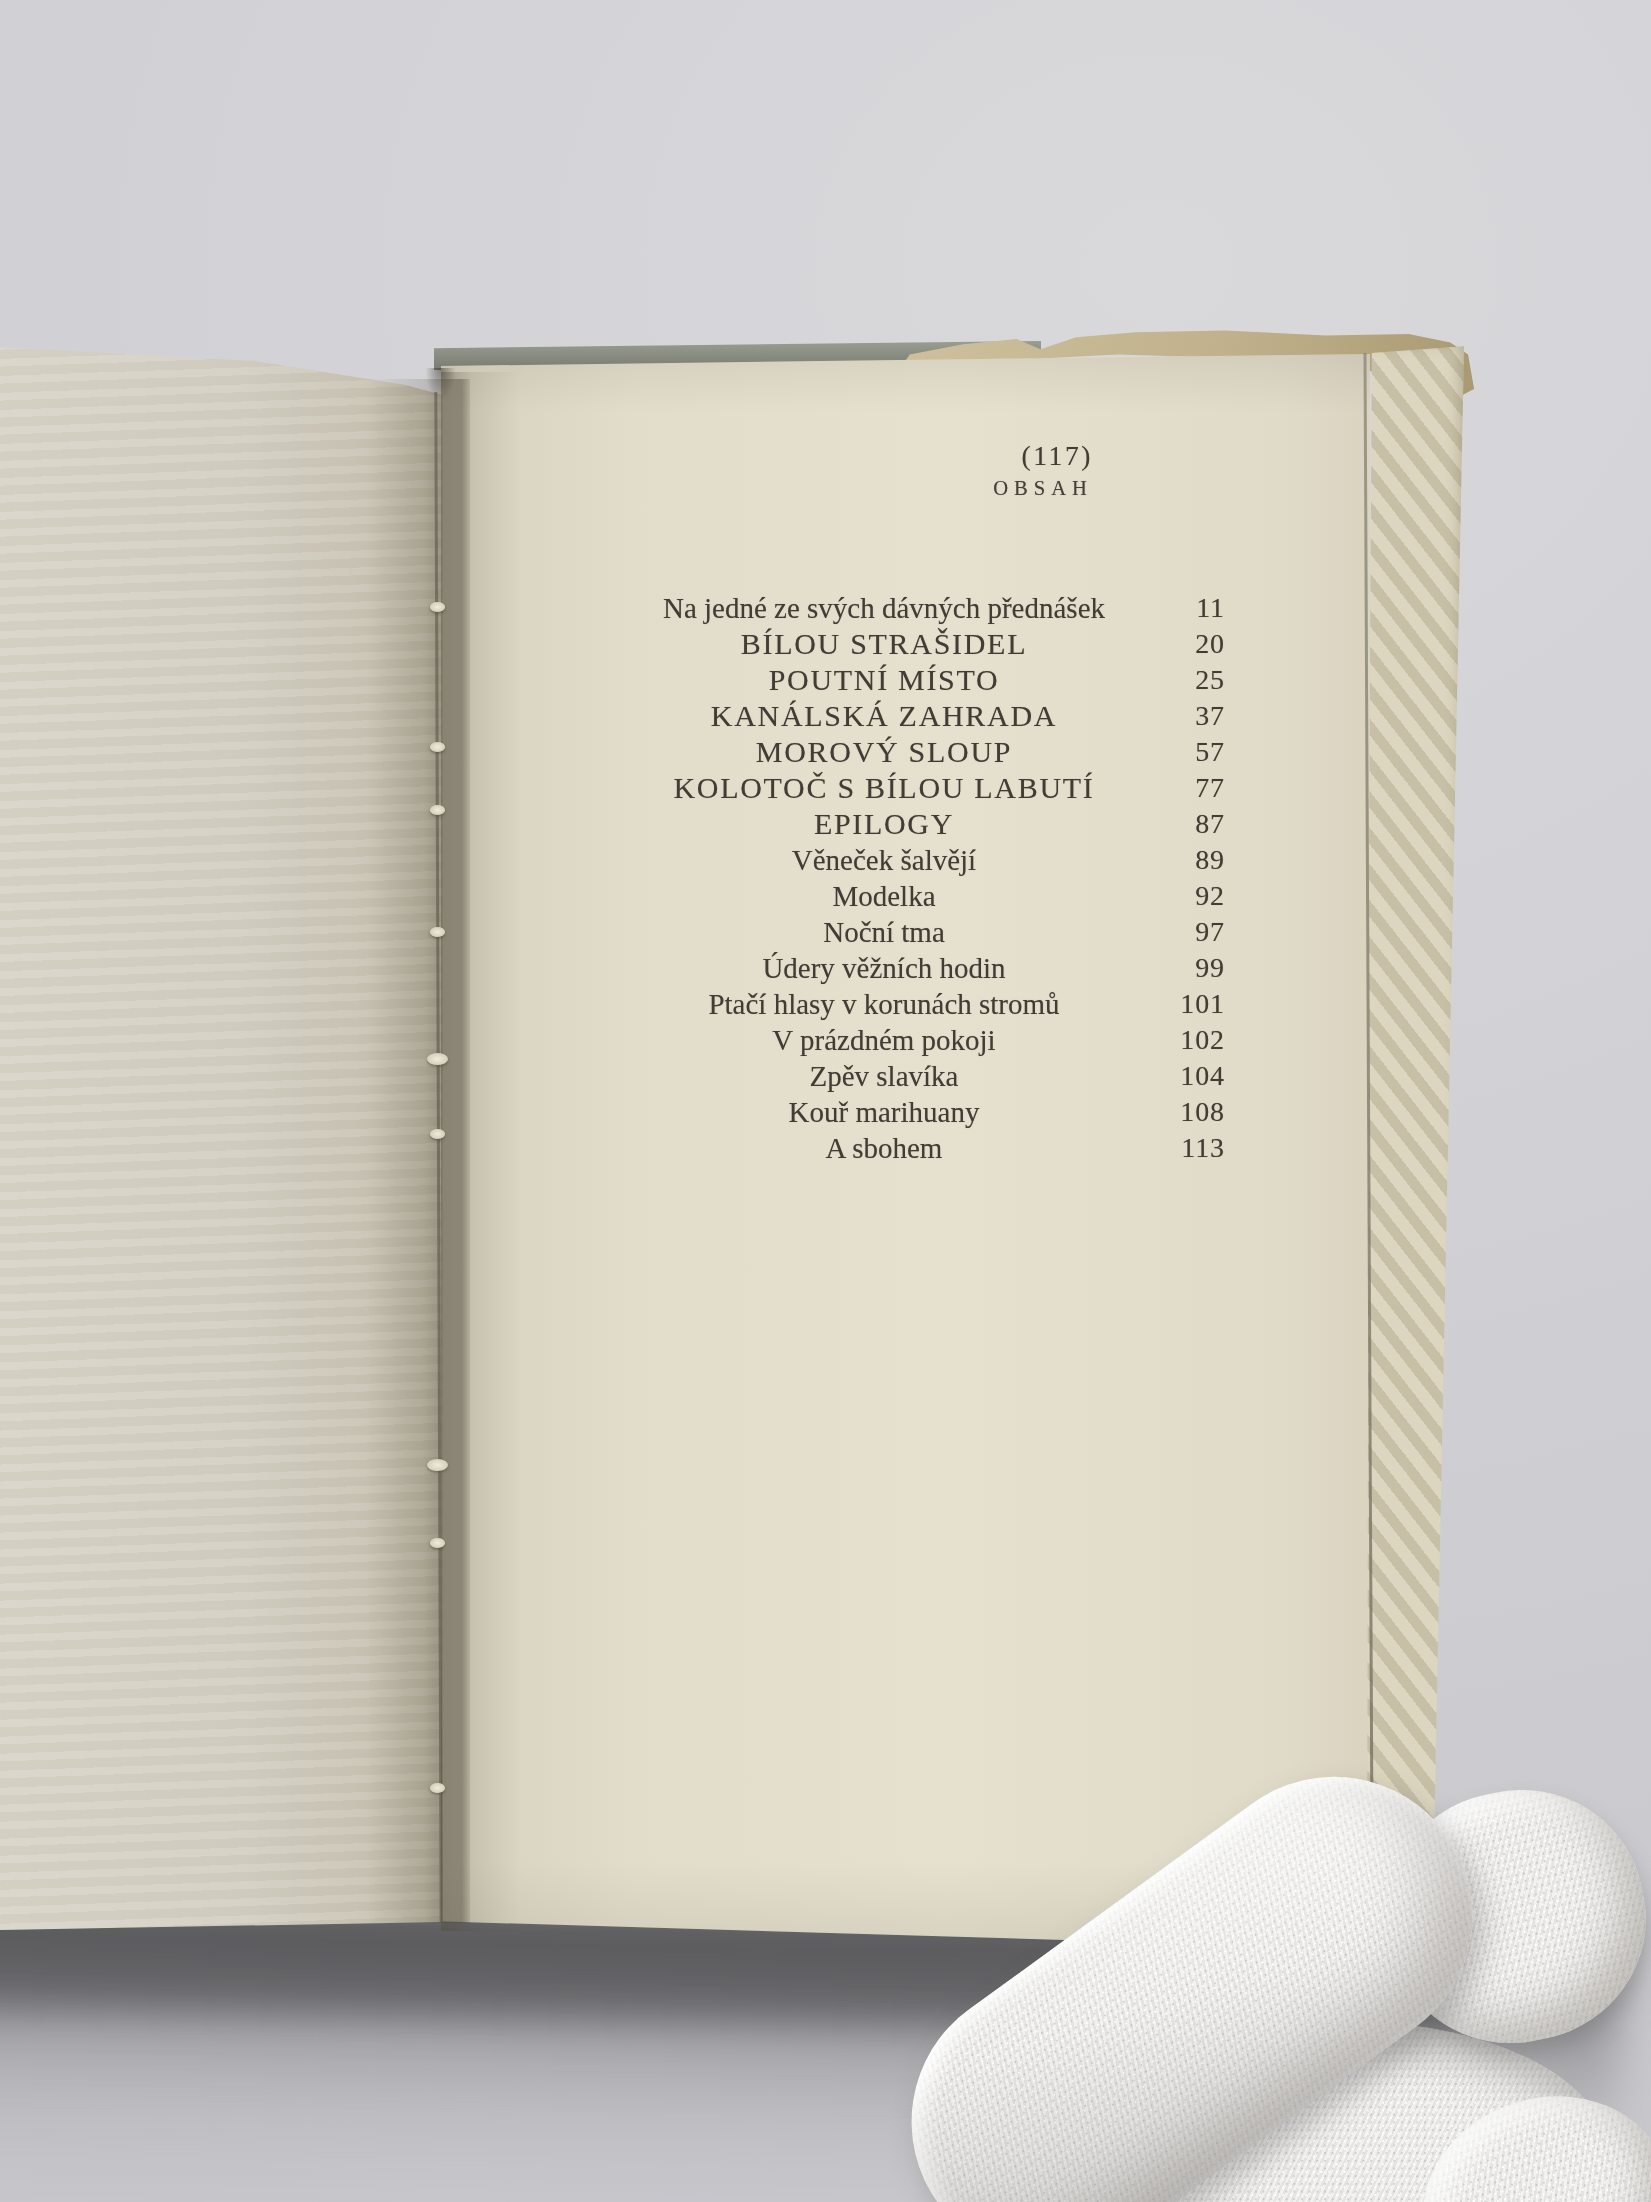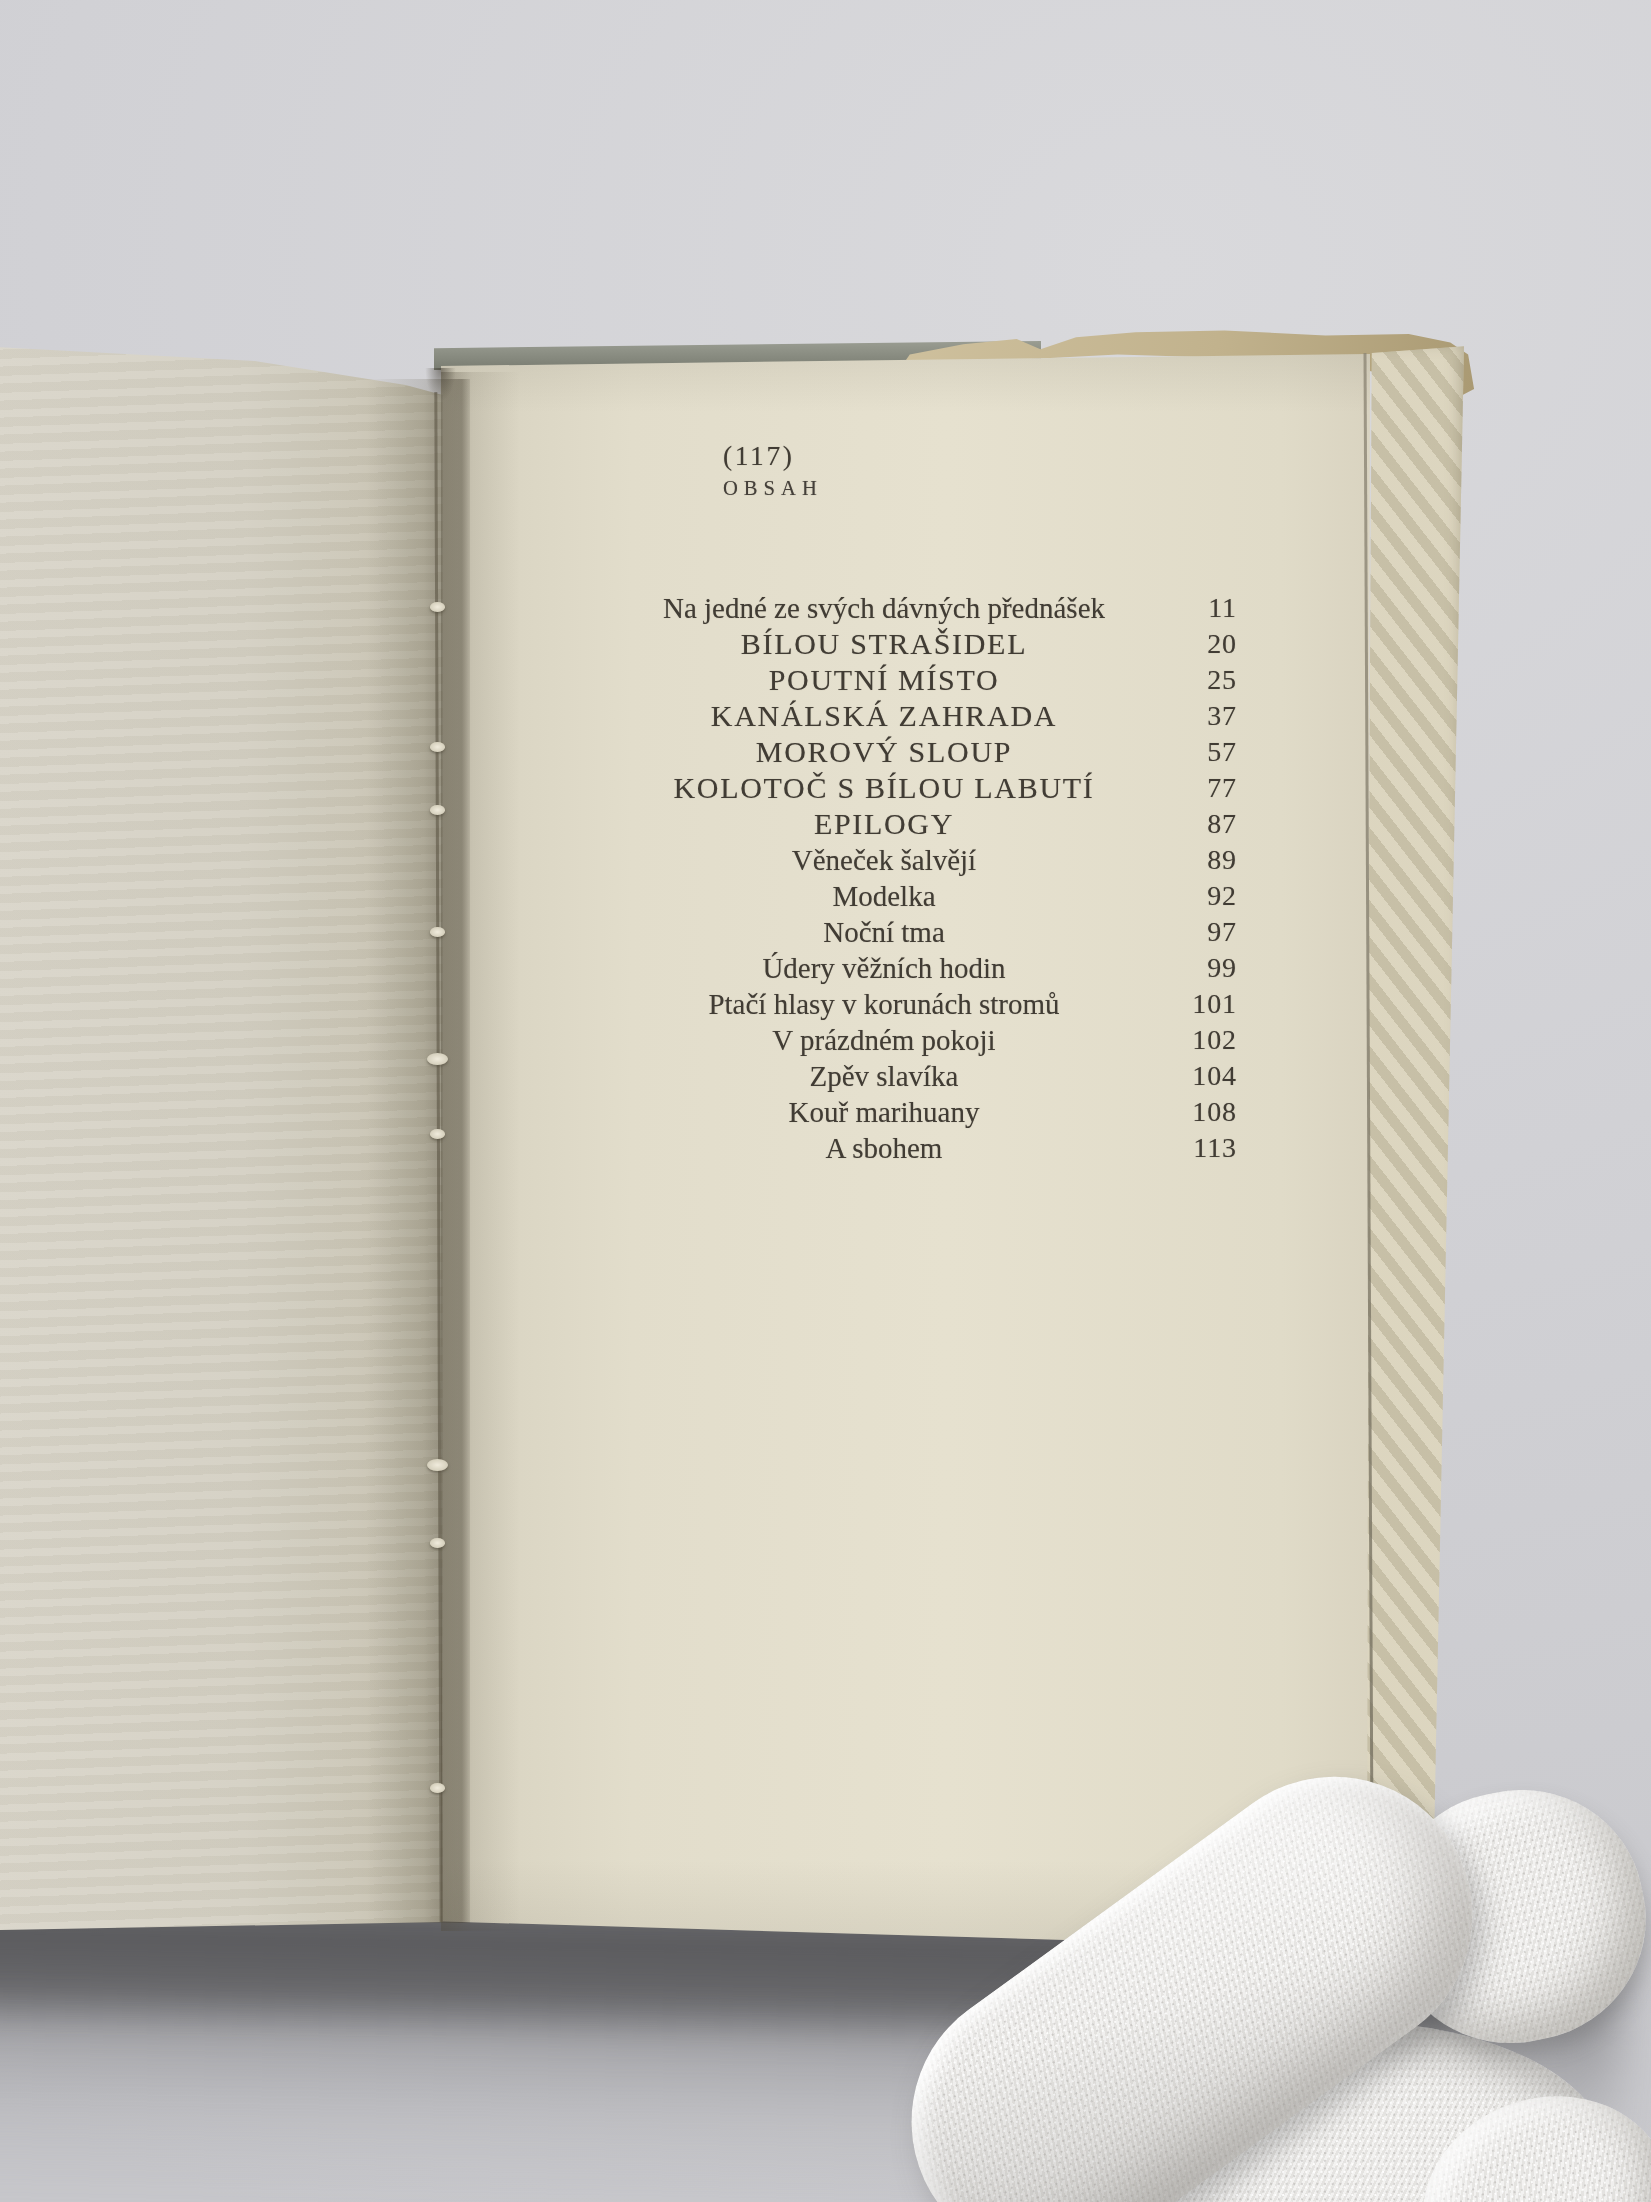--- a/index.html
+++ b/index.html
@@ -89,32 +89,32 @@
     background:radial-gradient(ellipse at 50% 0, rgba(60,55,45,.55), rgba(0,0,0,0) 70%);
   }
   .stitch{
     position:absolute;left:430px;width:14.6px;height:9.5px;z-index:9;border-radius:50%;
     background:radial-gradient(#f0ebdc,#c9c3ae);
     box-shadow:0 1.7px 2.6px rgba(80,75,60,.55);
   }
   .stitch.big{width:20.6px;height:12px;left:427px;}
   
   .page-header{
-    position:absolute;left:723px;top:441px;width:344px;z-index:10;
-    text-align:left;color:#413c34;text-shadow:0 0 0.9px rgba(65,60,52,.45);
+    position:absolute;left:749px;top:441px;width:344px;z-index:10;
+    text-align:right;color:#413c34;text-shadow:0 0 0.9px rgba(65,60,52,.45);
   }
   .folio{font-size:27.5px;line-height:29px;letter-spacing:2.6px;}
   .obsah{font-size:20.6px;line-height:22.4px;letter-spacing:6px;margin-top:6.9px;color:#45403a;}
   .toc{position:absolute;left:568px;top:590px;width:669px;z-index:10;
        color:#413c34;text-shadow:0 0 0.9px rgba(65,60,52,.4);}
   .toc-row{position:relative;height:36px;}
   .toc-title{position:absolute;left:0;width:632px;text-align:center;white-space:nowrap;}
   .toc-title.caps{font-size:30px;line-height:36px;letter-spacing:1.7px;}
   .toc-title.italic{font-size:29px;line-height:36px;}
-  .toc-page{position:absolute;right:0;top:0;font-size:28px;line-height:36px;letter-spacing:0.9px;}
+  .toc-page{position:absolute;right:12px;top:0;font-size:28px;line-height:36px;letter-spacing:0.9px;}
   
   .glove{
     position:absolute;
     background-color:#eeedeb;
     background-image:
       radial-gradient(rgba(255,255,255,.9) 0.9px, rgba(0,0,0,0) 1.2px),
       radial-gradient(rgba(125,122,118,.25) 0.9px, rgba(0,0,0,0) 1.3px),
       repeating-linear-gradient(115deg, rgba(208,206,202,.30) 0 2.6px, rgba(255,255,255,.28) 2.6px 5.2px);
     background-size:7.7px 7.7px, 7.7px 7.7px, auto;
     background-position:0 0, 3.4px 4.3px, 0 0;

